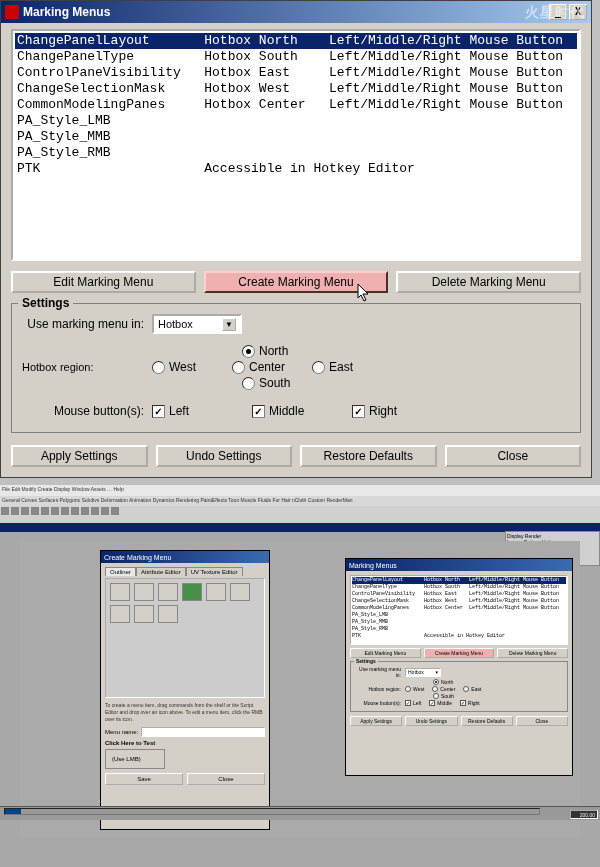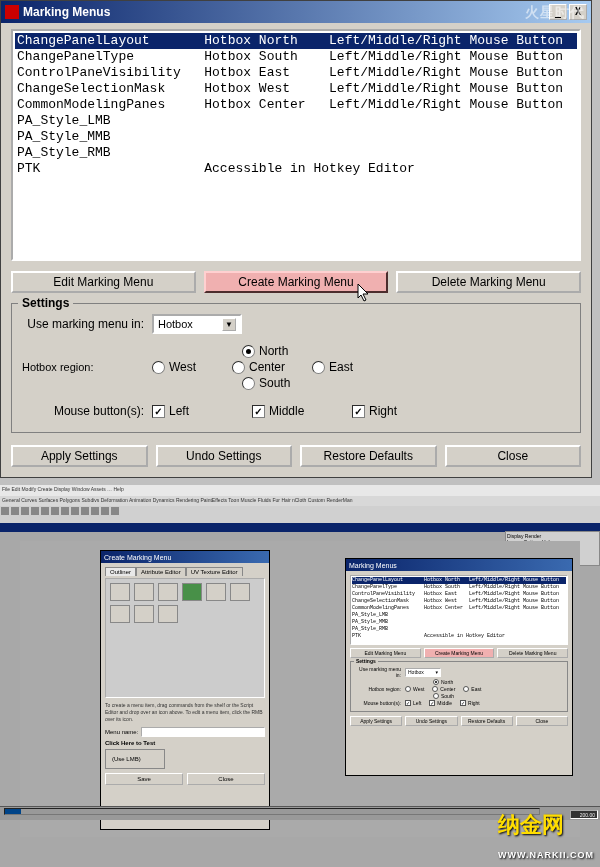--- a/index.html
+++ b/index.html
@@ -328,17 +328,13 @@
         <div class="mini-btn">Close</div>
       </div>
     </div>
   </div>
 
   <div class="timeline">
     <div class="tl-bar"></div>
     <div class="tl-num">200.00</div>
   </div>
 
-  <div class="logo">
-    <span class="cn">纳金网</span><br>
-    <span class="url">WWW.NARKII.COM</span>
-  </div>
 </div>
 
 </body></html>

